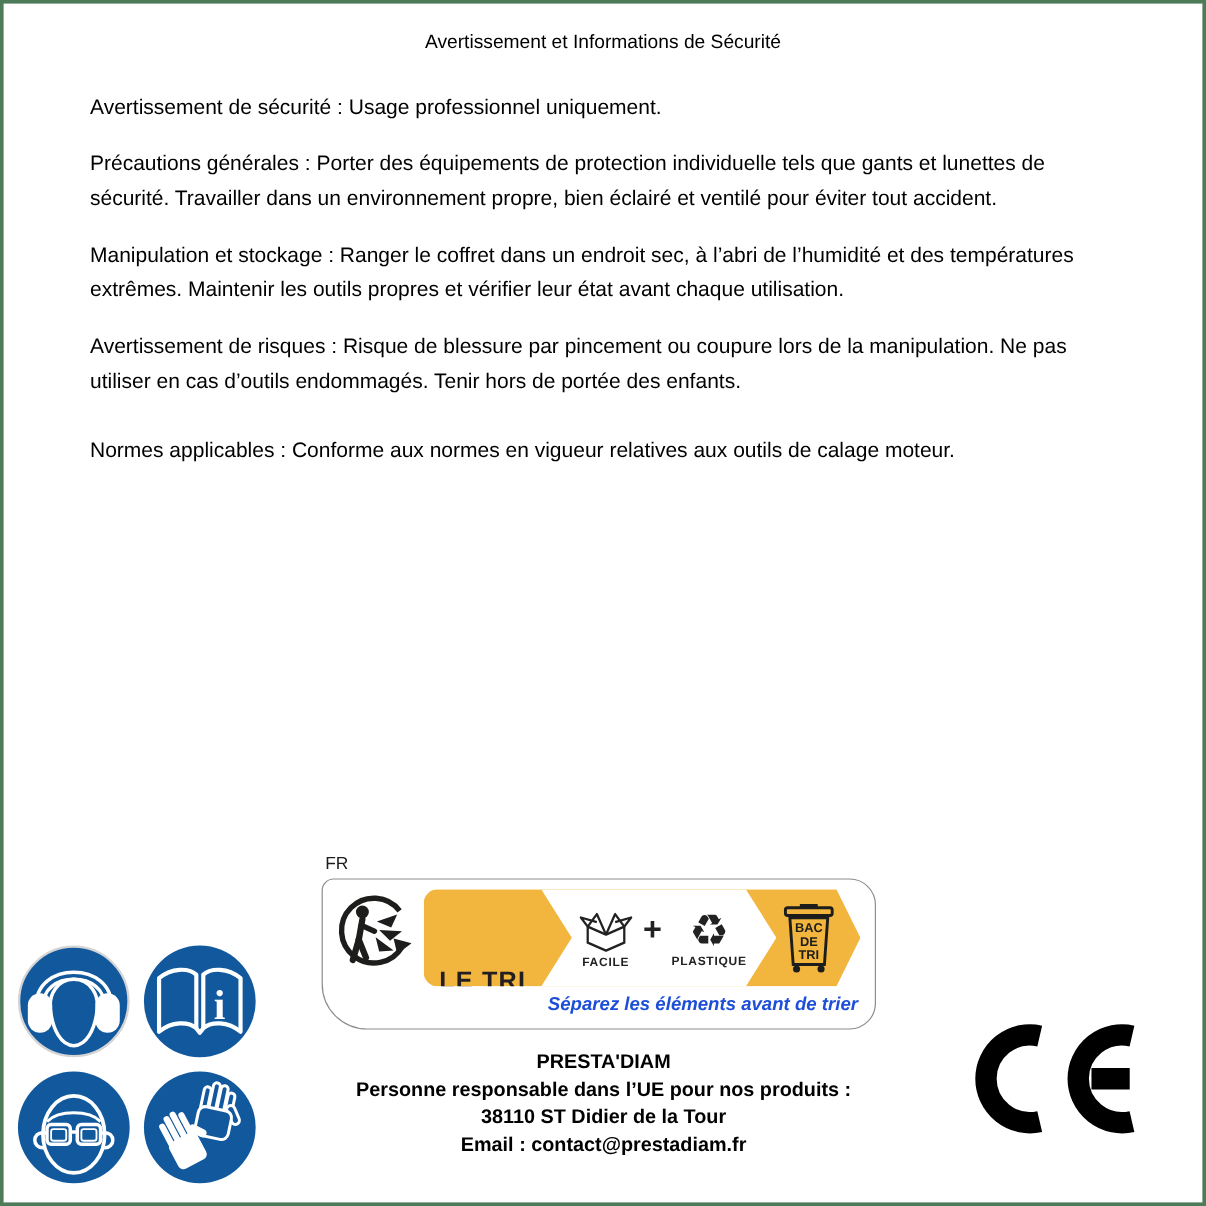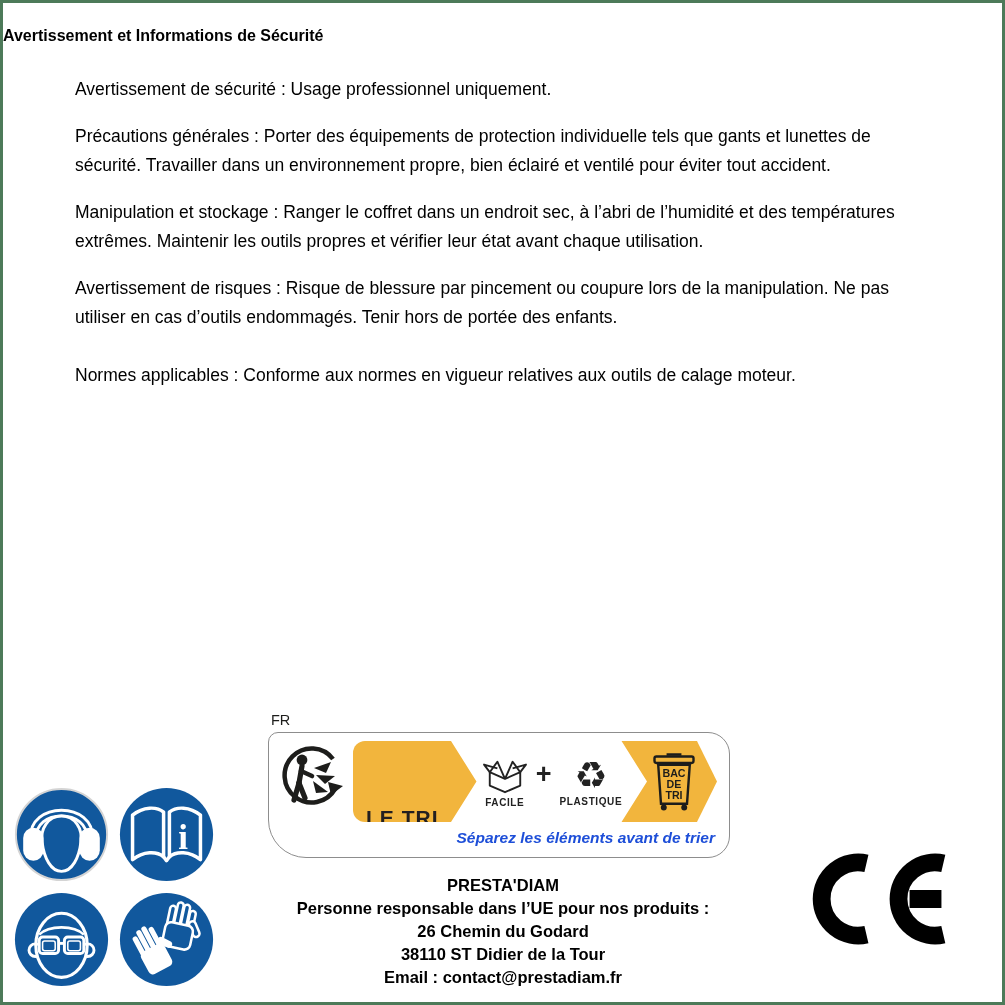--- a/index.html
+++ b/index.html
@@ -2,22 +2,22 @@
 <html><head>
 <meta charset="utf-8">
 <style>
   html,body{margin:0;padding:0;background:#fff;}
   .page{
     position:relative;width:1005px;height:1005px;background:#ffffff;
     border:3px solid #4d7a59;box-sizing:border-box;overflow:hidden;
     font-family:"Liberation Sans",sans-serif;color:#000;
   }
   .title{
-    position:absolute;top:24px;left:0;width:100%;
-    font-size:16px;font-weight:bold;margin:0;
+    position:absolute;top:24px;left:0;width:100%;text-align:center;
+    font-size:16px;font-weight:normal;margin:0;
   }
   .bodytext{
     position:absolute;left:72px;right:66px;top:72px;
     font-size:17.5px;line-height:29px;
   }
   .bodytext p{margin:0 16px 18px 0;}
   .bodytext p.extra-gap{margin-top:29px;}
 
   
   .icons-grid{
@@ -206,21 +206,20 @@
         </g>
       </svg>
     </div>
 
     <div class="tagline">Séparez les éléments avant de trier</div>
   </div>
 
   <div class="address">
     <div>PRESTA'DIAM</div>
     <div>Personne responsable dans l’UE pour nos produits :</div>
-    <div>26 Chemin du Godard</div>
     <div>38110 ST Didier de la Tour</div>
     <div>Email : contact@prestadiam.fr</div>
   </div>
 
   <svg class="ce" viewBox="0 0 160 100">
     <g stroke="#000" stroke-width="19" fill="none">
       <path d="M73,12 A39,39 0 1 0 73,88"></path>
       <path d="M155,12 A39,39 0 1 0 155,88"></path>
       <path d="M119,50 L153,50"></path>
     </g>

